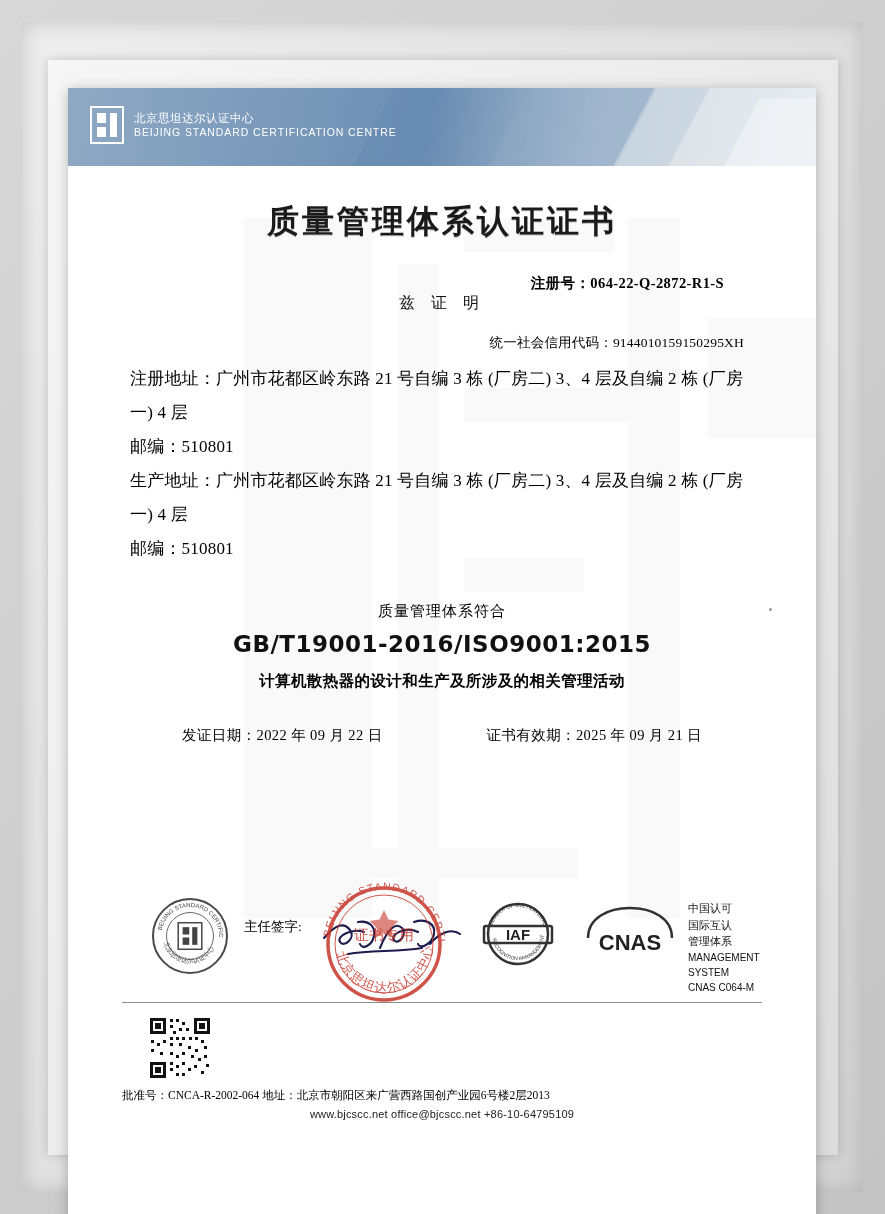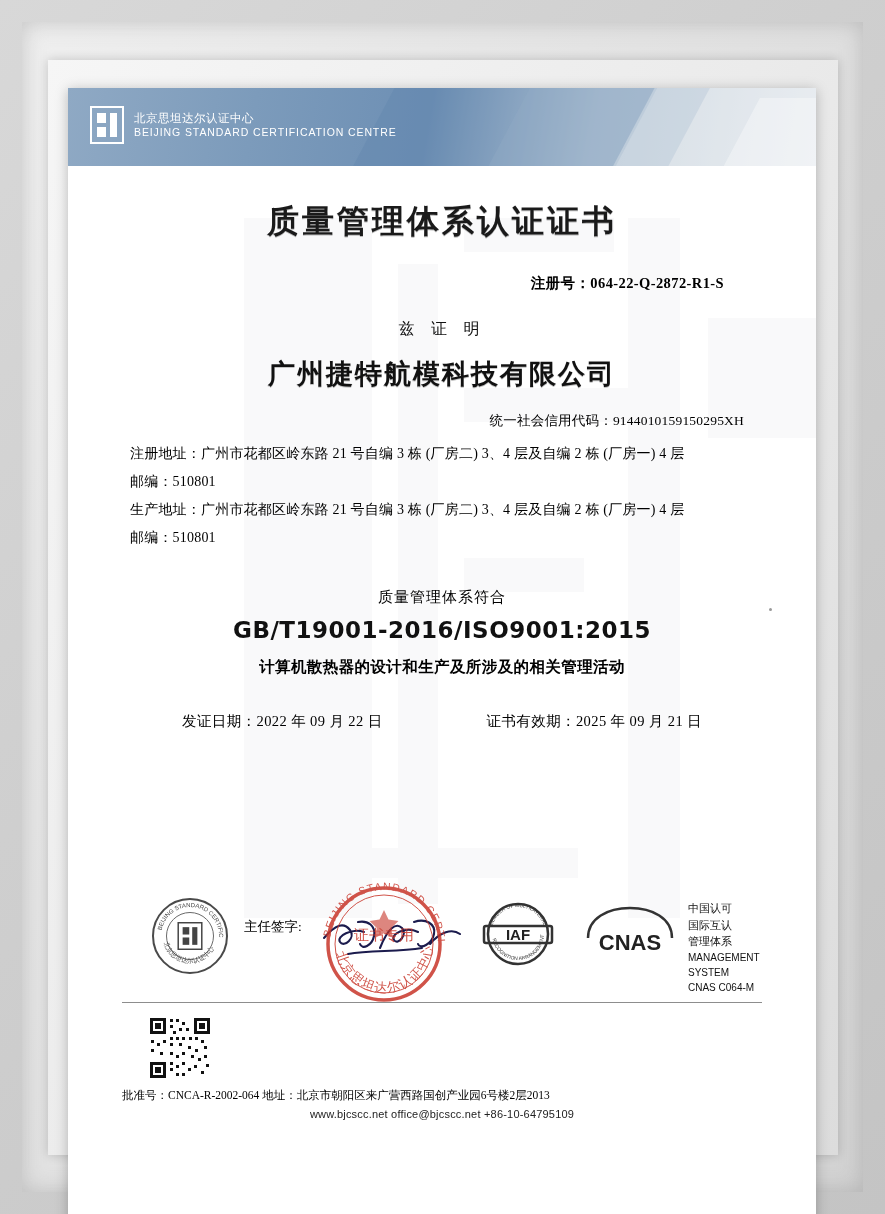--- a/index.html
+++ b/index.html
@@ -124,24 +124,23 @@
     text-align: right;
     font-family: "Liberation Serif", serif;
     font-weight: bold;
     font-size: 14.5px;
     margin-top: 30px;
     padding-right: 38px;
     letter-spacing: .4px;
   }
   .certify {
     text-align: center;
-    font-family: Liberation Sans, sans-serif;
+    font-family: Liberation Serif, serif;
     font-size: 16px;
     letter-spacing: 6px;
-    margin-top: 26px;
     color: #111;
   }
   .company {
     text-align: center;
     font-family: "DejaVu Serif", serif;
     font-weight: bold;
     font-size: 27px;
     letter-spacing: 2px;
     margin-top: 16px;
     color: #111;
@@ -149,21 +148,21 @@
   }
   .credit {
     text-align: right;
     font-size: 13.5px;
     margin-top: 20px;
     padding-right: 18px;
     letter-spacing: .2px;
   }
   .addr-block { margin-top: 10px; }
   .addr-line {
-    font-size: 14px;
+    font-size: 17px;
     line-height: 2.0;
     letter-spacing: .2px;
     padding-left: 8px;
   }
   .std-label {
     text-align: center;
     font-size: 15px;
     margin-top: 36px;
     letter-spacing: 1px;
   }
@@ -350,21 +349,20 @@
     </div>
 
     <div class="body">
       <div class="title">质量管理体系认证证书</div>
 
       <div class="regno">
         <span>注册号：</span><span>064-22-Q-2872-R1-S</span>
       </div>
 
       <div class="certify">兹 证 明</div>
-      <div class="company">广州捷特航模科技有限公司</div>
 
       <div class="credit">
         <span>统一社会信用代码：</span><span>9144010159150295XH</span>
       </div>
 
       <div class="addr-block">
         <div class="addr-line">注册地址：广州市花都区岭东路 21 号自编 3 栋 (厂房二) 3、4 层及自编 2 栋 (厂房一) 4 层</div>
         <div class="addr-line">邮编：510801</div>
         <div class="addr-line">生产地址：广州市花都区岭东路 21 号自编 3 栋 (厂房二) 3、4 层及自编 2 栋 (厂房一) 4 层</div>
         <div class="addr-line">邮编：510801</div>

